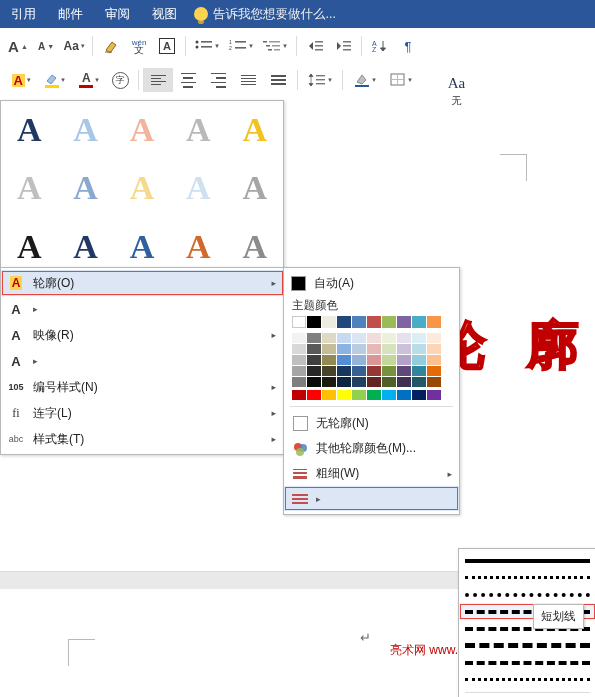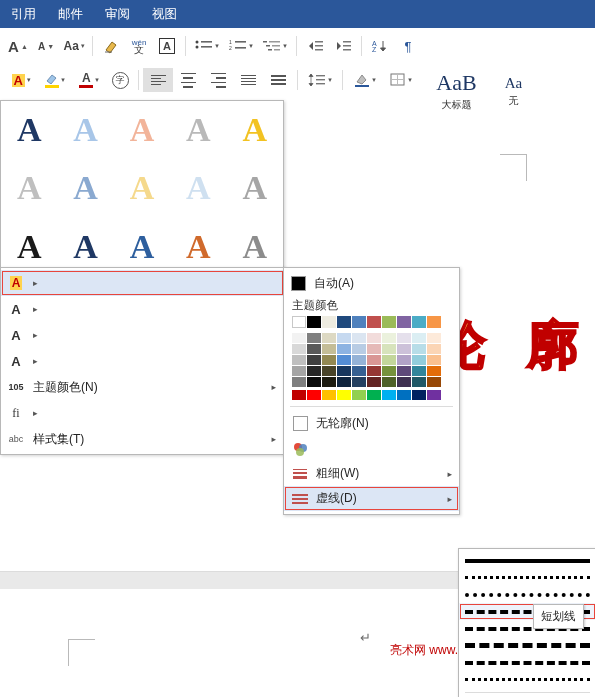--- a/index.html
+++ b/index.html
@@ -160,20 +160,24 @@
   }
 </style>
 </head>
 <body>
 
 <div class="ribbon-tabs">
   <div class="tab">引用</div>
   <div class="tab">邮件</div>
   <div class="tab">审阅</div>
   <div class="tab">视图</div>
+  <div class="tellme">
+    <span class="bulb"></span>
+    <span>告诉我您想要做什么...</span>
+  </div>
 </div>
 
 <div class="ribbon-body">
 
   <div class="row" style="left:4px;top:6px;">
     <div class="btn">
         <span class="bigA">A</span>
         <span class="caret">▲</span>
       </div>
     <div class="btn">
@@ -345,24 +349,20 @@
       <svg width="16" height="14" viewBox="0 0 16 14">
           <rect x="1" y="1" width="13" height="11" fill="#fff" stroke="#777" stroke-width="1"></rect>
           <path d="M7.5 1v11M1 6.5h13" stroke="#bbb" stroke-width="1"></path>
         </svg>
         <span class="caret">▾</span>
     </div>
   </div>
 
   <div class="styles-gallery">
     <div class="style-item">
-      <span class="big">AaB</span>
-      <span class="cap">大标题</span>
-    </div>
-    <div class="style-item">
       <span class="big small">Aa</span>
       <span class="cap">无</span>
     </div>
   </div>
 </div>
 
 <div class="doc">
   <div class="page-corner" style="left:68px;top:28px;border-width:1px 0 0 1px;"></div>
   <div class="page-corner" style="left:500px;top:28px;border-width:1px 1px 0 0;"></div>
   <div class="page-corner" style="left:68px;top:160px;border-width:0 0 1px 1px;"></div>
@@ -424,51 +424,54 @@
   <div class="wa-cell">
       <span style="color:#8c8c8c;">A</span>
     </div>
 </div>
 
 <div class="menu">
   <div class="menu-item highlight">
     <span class="mi-icon">
         <span style="font-size:12px;font-weight:bold;color:#c00000;background:#ffd34d;padding:0 2px;">A</span>
       </span>
+    <span class="mi-label">轮廓(O)</span>
     <span class="mi-arrow">▸</span>
   </div>
   <div class="menu-item">
     <span class="mi-icon">
         <span class="icon-A-plain">A</span>
       </span>
     <span class="mi-arrow">▸</span>
   </div>
   <div class="menu-item">
     <span class="mi-icon">
         <span class="icon-A-plain">A</span>
       </span>
+    <span class="mi-label">映像(R)</span>
     <span class="mi-arrow">▸</span>
   </div>
   <div class="menu-item">
     <span class="mi-icon">
         <span class="icon-A-plain">A</span>
       </span>
     <span class="mi-arrow">▸</span>
   </div>
   <div class="menu-item">
     <span class="mi-icon">
         <span class="icon-123">105</span>
       </span>
-    <span class="mi-label">主题颜色(N)</span>
+    <span class="mi-label">编号样式(N)</span>
     <span class="mi-arrow">▸</span>
   </div>
   <div class="menu-item">
     <span class="mi-icon">
         <span class="icon-fi">fi</span>
       </span>
+    <span class="mi-label">连字(L)</span>
     <span class="mi-arrow">▸</span>
   </div>
   <div class="menu-item">
     <span class="mi-icon">
         <span class="icon-abc">abc</span>
       </span>
     <span class="mi-label">样式集(T)</span>
     <span class="mi-arrow">▸</span>
   </div>
 </div>
@@ -569,41 +572,41 @@
     <span class="ci-label">无轮廓(N)</span>
   </div>
   <div class="cm-item">
     <span class="ci-icon">
       <svg width="15" height="14" viewBox="0 0 15 14">
           <circle cx="5" cy="5" r="4" fill="#e34b3a"></circle>
           <circle cx="10" cy="6" r="4" fill="#4f81bd" opacity=".85"></circle>
           <circle cx="7" cy="10" r="4" fill="#9bbb59" opacity=".85"></circle>
         </svg>
     </span>
+    <span class="ci-label">其他轮廓颜色(M)...</span>
   </div>
   <div class="cm-item">
     <span class="ci-icon">
       <span style="display:flex;flex-direction:column;gap:2px;width:14px;">
         <i style="display:block;height:1px;background:#c0504d;"></i>
         <i style="display:block;height:2px;background:#c0504d;"></i>
         <i style="display:block;height:3px;background:#c0504d;"></i>
       </span>
     </span>
     <span class="ci-label">粗细(W)</span>
     <span class="ci-arrow">▸</span>
   </div>
   <div class="cm-item highlight">
     <span class="ci-icon">
       <span class="dash-ico">
           <i></i>
           <i></i>
           <i></i>
         </span>
     </span>
-    <span class="ci-label">虚线(D)</span>
     <span class="ci-arrow">▸</span>
   </div>
 </div>
 
 <div class="dashmenu">
   <div class="dash-row">
     <span class="dash-line" style="border-top-style:solid;border-top-width:4px;"></span>
   </div>
   <div class="dash-row">
     <span class="dash-line" style="border-top-style:dotted;border-top-width:3px;"></span>

